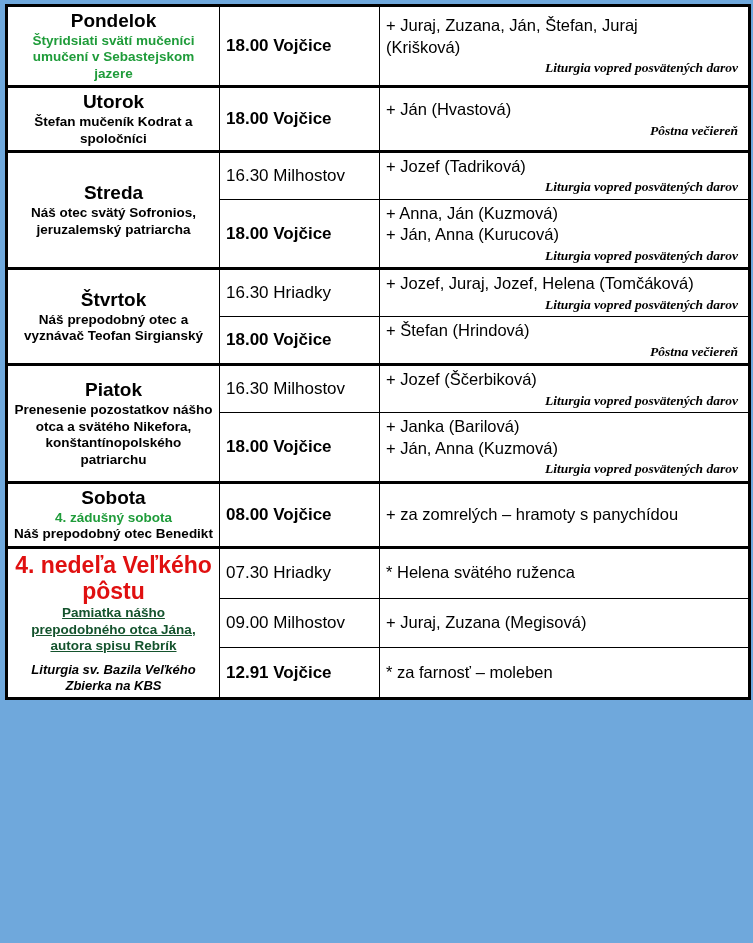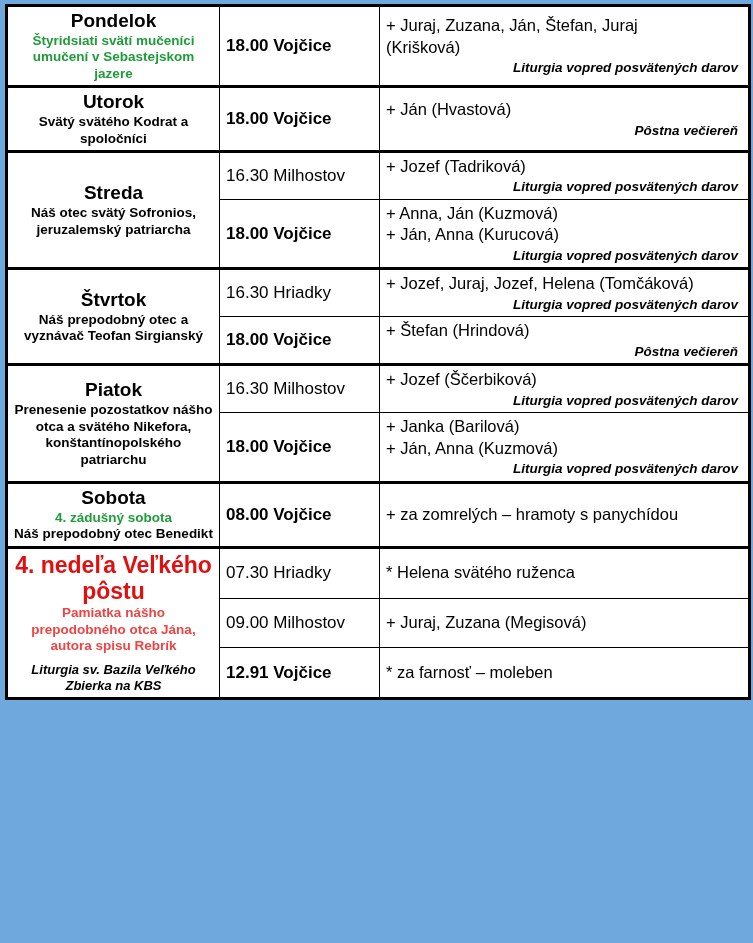--- a/index.html
+++ b/index.html
@@ -49,21 +49,21 @@
     font-size: 23px;
     line-height: 1.15;
   }
   .day-sub {
     font-size: 13.5px;
     color: #000;
     line-height: 1.22;
     font-weight: bold;
   }
   .day-sub.green { color: #1f9c3a; }
-  .day-sub.red { color: #ef4444; font-weight: bold; font-size: 13.5px; }
+  .day-sub.red { color: #14532d; font-weight: bold; font-size: 13.5px; text-decoration: underline; }
   .day-note {
     font-size: 13px;
     font-style: italic;
     font-weight: bold;
     color: #000;
     line-height: 1.25;
     margin-top: 7px;
   }
   .time-cell {
     font-size: 17px;
@@ -78,20 +78,21 @@
     padding-left: 9px;
   }
   .int-line { white-space: nowrap; }
   .int-note {
     text-align: right;
     font-size: 13.5px;
     font-style: italic;
     font-weight: bold;
     margin-top: 1px;
     padding-right: 4px;
+    font-family: Liberation Serif, serif;
   }
   .thick-top { border-top: 3px solid #000 !important; }
   .thick-bottom { border-bottom: 3px solid #000 !important; }
   .thick-left { border-left: 3px solid #000 !important; }
   .thick-right { border-right: 3px solid #000 !important; }
 </style>
 </head>
 <body>
 
 <div class="page">
@@ -110,21 +111,21 @@
           <td class="time-cell bold thick-top thick-bottom">18.00 Vojčice</td>
           <td class="int-cell thick-right thick-top thick-bottom">
             <div class="int-line">+ Juraj, Zuzana, Ján, Štefan, Juraj</div>
             <div class="int-line">(Krišková)</div>
             <div class="int-note">Liturgia vopred posvätených darov</div>
           </td>
         </tr>
         <tr>
           <td class="day-cell thick-left thick-top thick-bottom" rowspan="1">
             <div class="day-name">Utorok</div>
-            <div class="day-sub">Svätý svätého Kodrat a spoločníci</div>
+            <div class="day-sub">Štefan mučeník Kodrat a spoločníci</div>
           </td>
           <td class="time-cell bold thick-top thick-bottom">18.00 Vojčice</td>
           <td class="int-cell thick-right thick-top thick-bottom">
             <div class="int-line">+ Ján (Hvastová)</div>
             <div class="int-note">Pôstna večiereň</div>
           </td>
         </tr>
         <tr>
           <td class="day-cell thick-left thick-top thick-bottom" rowspan="2">
             <div class="day-name">Streda</div>

